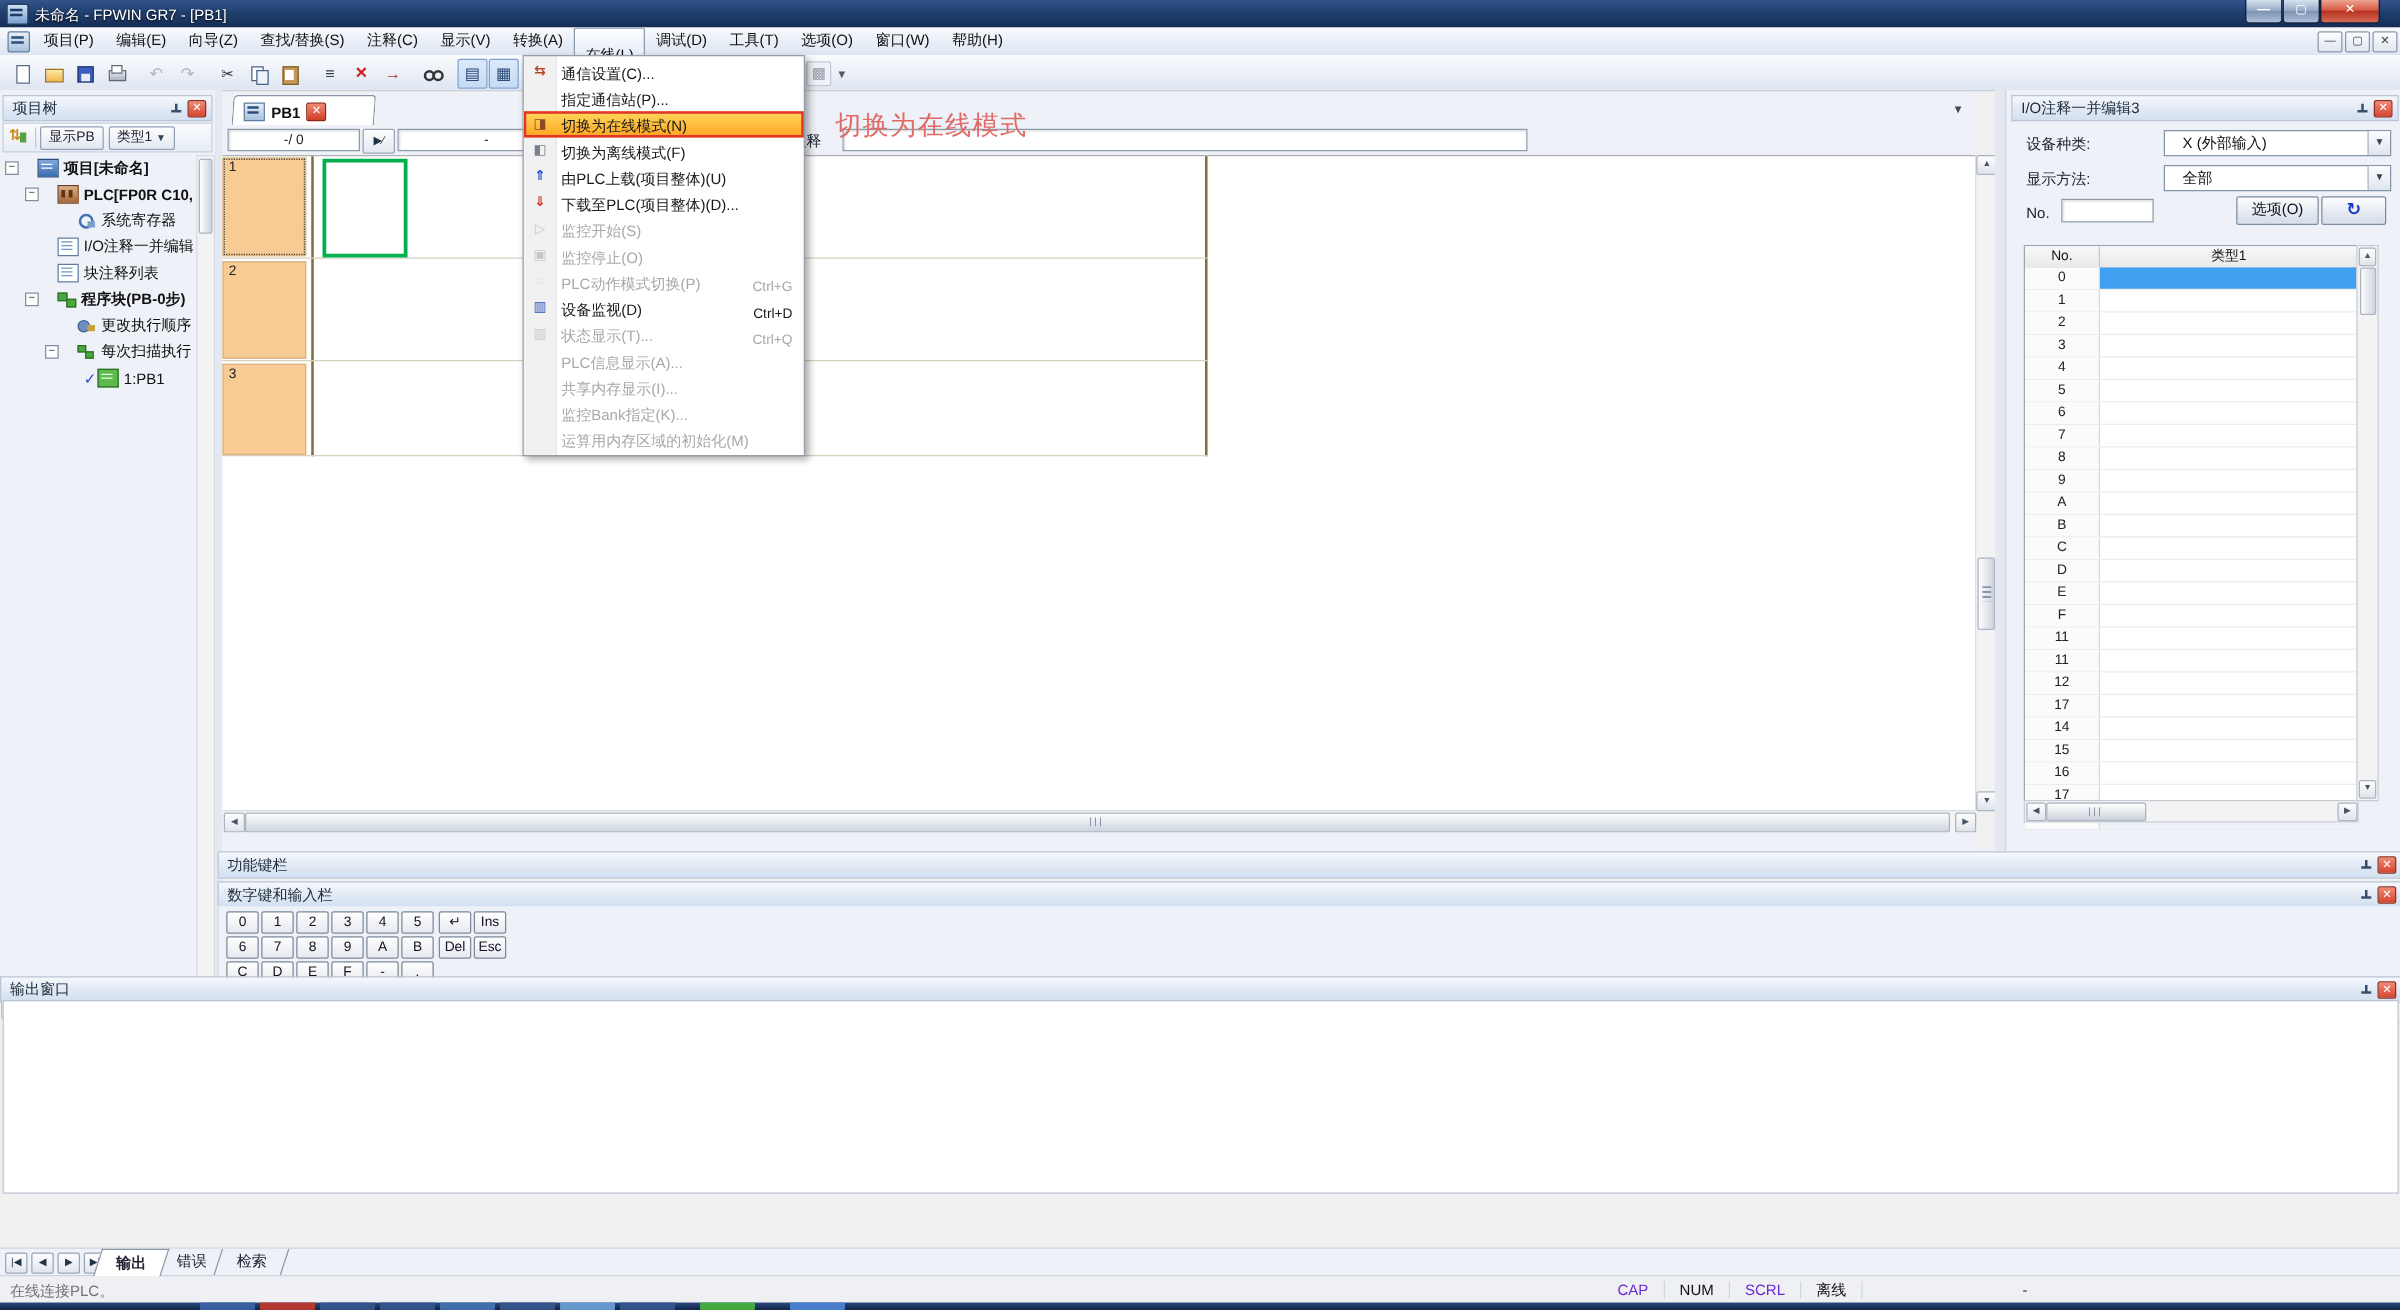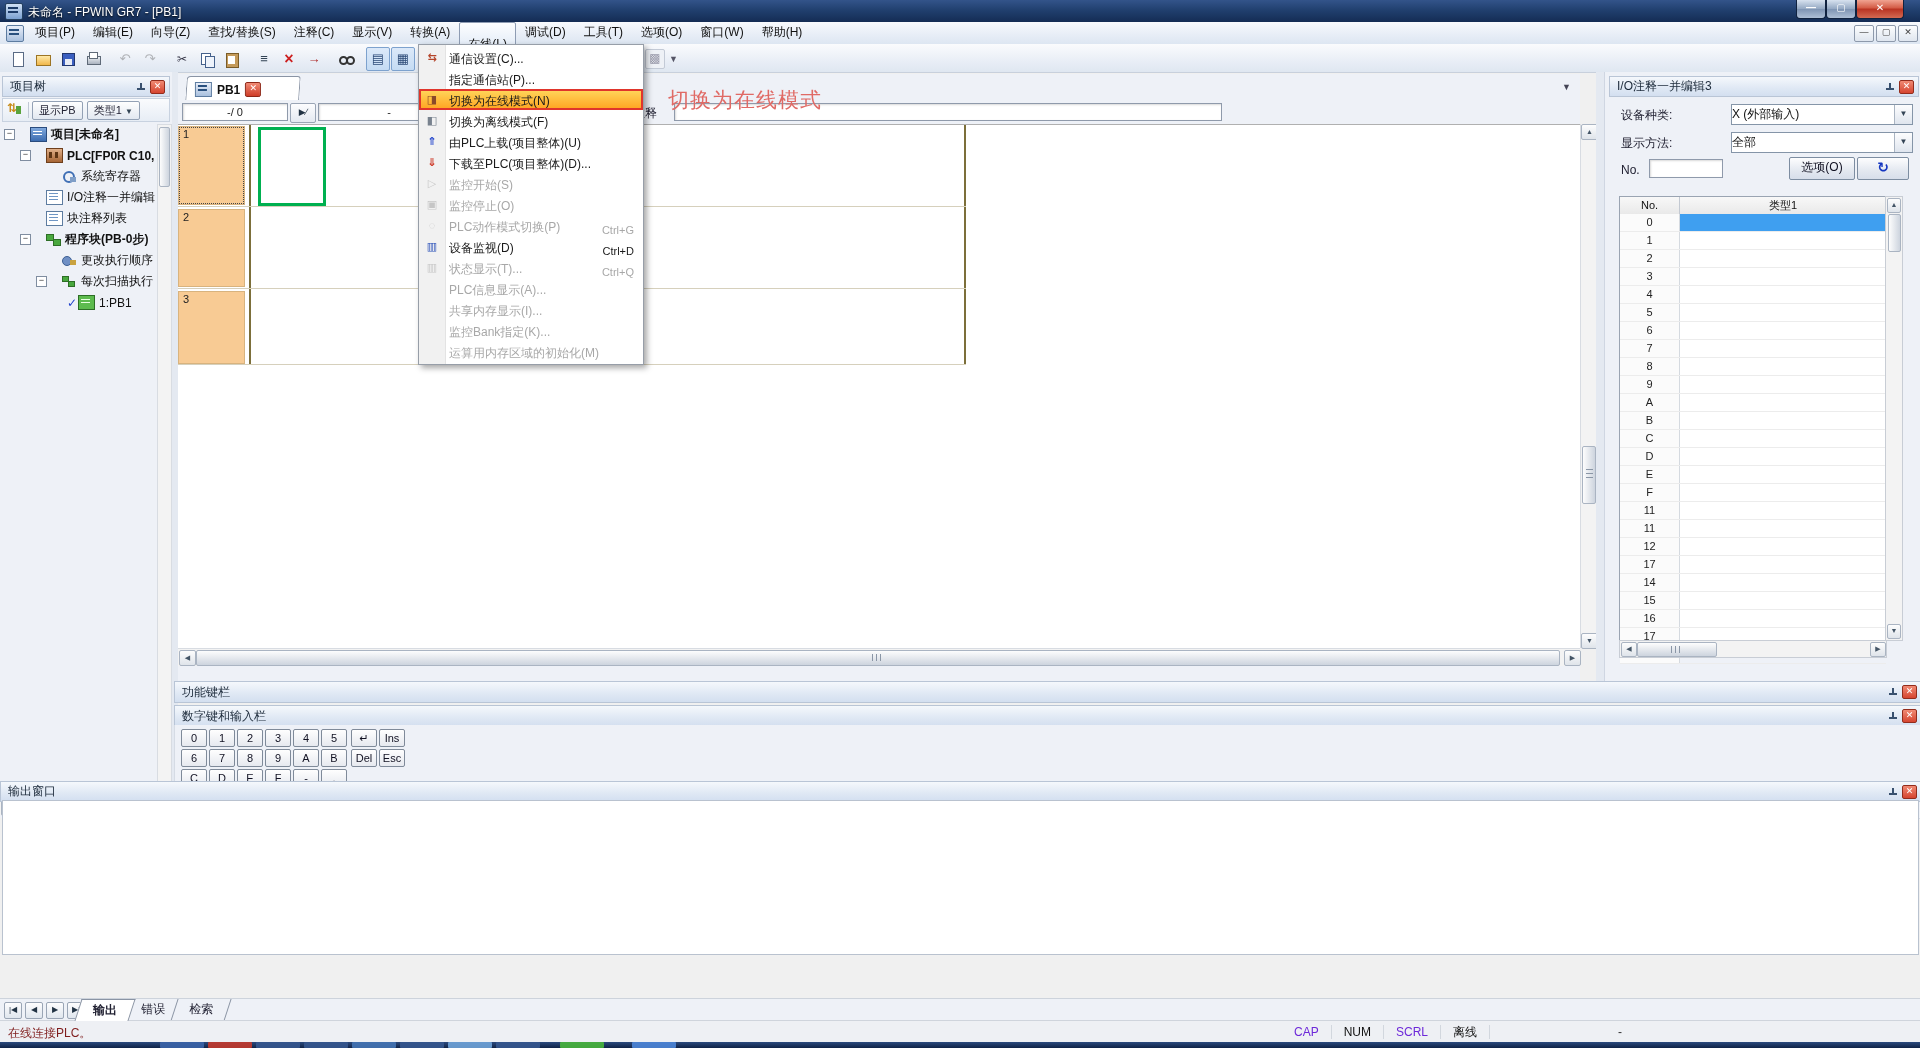--- a/index.html
+++ b/index.html
@@ -200,21 +200,21 @@
   .mi-icon.status-display-icon::before{content:"▥";color:#8a95a2}
 
   #annotation{left:668px;top:86px;font-size:21px;color:#e06a65;z-index:101;letter-spacing:1px}
 
   
   #splitter-right{left:1596px;top:72px;width:8px;height:609px;background:#e4e9f1}
   #right-panel{left:1604px;top:72px;width:316px;height:609px;background:#eef1f7;border-left:1px solid #cfd6e2}
   #rp-header{left:4px;top:4px;width:308px;height:19px}
   .rp-label{position:absolute;font-size:12px;color:#223}
   .combo{position:absolute;height:19px;background:#fff;border:1px solid #8595a8;display:flex;align-items:center}
-  .combo .combo-text{flex:1;padding-left:0;font-size:12px;white-space:nowrap}
+  .combo .combo-text{flex:1;padding-left:14px;font-size:12px;white-space:nowrap}
   .combo .combo-btn{width:17px;height:100%;background:linear-gradient(#fdfdfe,#dfe5ee);border-left:1px solid #aab4c2;
     text-align:center;font-size:8px;line-height:18px;color:#345}
   #cmb-device{left:126px;top:32px;width:180px}
   #cmb-display{left:126px;top:60px;width:180px}
   #lbl-device{left:16px;top:35px}
   #lbl-display{left:16px;top:63px}
   #lbl-no{left:16px;top:91px}
   #inp-no{left:44px;top:87px;width:72px;height:17px}
   .win-btn{position:absolute;background:linear-gradient(#fdfdfe,#e3e8f0 60%,#d7deea);border:1px solid #7d8da1;border-radius:2px;
     text-align:center;font-size:12px;color:#112}
@@ -256,21 +256,21 @@
   #tab-nav{left:4px;top:3px;display:flex;gap:3px}
   .nav-btn{width:16px;height:15px;font-size:8px;text-align:center;line-height:14px;color:#234;
     background:linear-gradient(#fdfdfe,#e0e6ee);border:1px solid #9aa5b5;border-radius:2px}
   #bt-tabs{left:78px;top:0;display:flex;height:22px}
   .b-tab{position:relative;padding:0 14px;line-height:20px;font-size:12px;color:#223;
     border-left:1px solid #8a94a4;border-right:1px solid #8a94a4;transform:skewX(-18deg);background:#eef1f7;margin-right:-6px}
   .b-tab .b-lab{display:inline-block;transform:skewX(18deg)}
   .b-tab.active{background:#fff;border-top:1px solid #8a94a4;font-weight:bold;z-index:2}
 
   #statusbar{left:0;top:1020px;width:1920px;height:22px;background:#eef0f4;border-top:1px solid #cfd4dc}
-  #status-msg{left:8px;top:4px;font-size:12px;color:#7f1d1d}
+  #status-msg{left:8px;top:4px;font-size:12px;color:#737373}
   #status-inds{left:1282px;top:0;height:22px;display:flex;align-items:center}
   .ind{padding:0 12px;font-size:12px;color:#111;border-right:1px solid #d2d7de;height:14px;line-height:14px}
   .ind.dim{color:#6d28d9}
   #status-extra{left:1618px;top:4px;font-size:12px;color:#333}
 
   #taskbar{left:0;top:1042px;width:1920px;height:6px;background:linear-gradient(#2b4a7e,#102347)}
   .tb-sliver{position:absolute;top:0;height:6px;width:44px;border-radius:1px;opacity:.9}
   .tb-sliver:nth-child(1){left:160px;background:#3b64a8}
   .tb-sliver:nth-child(2){left:208px;background:#c43a2c}
   .tb-sliver:nth-child(3){left:256px;background:#35578e}

